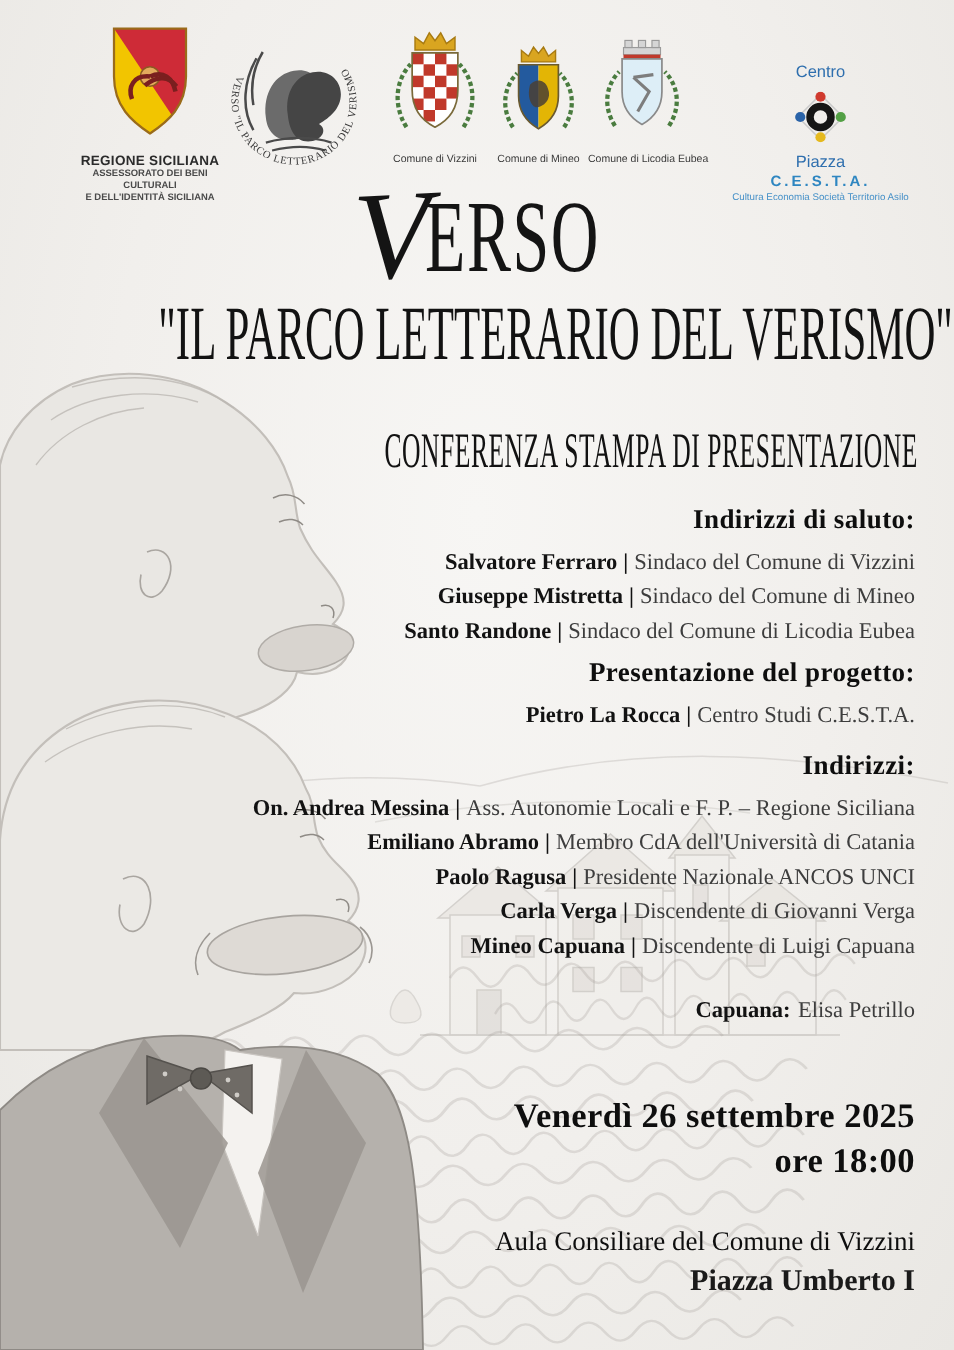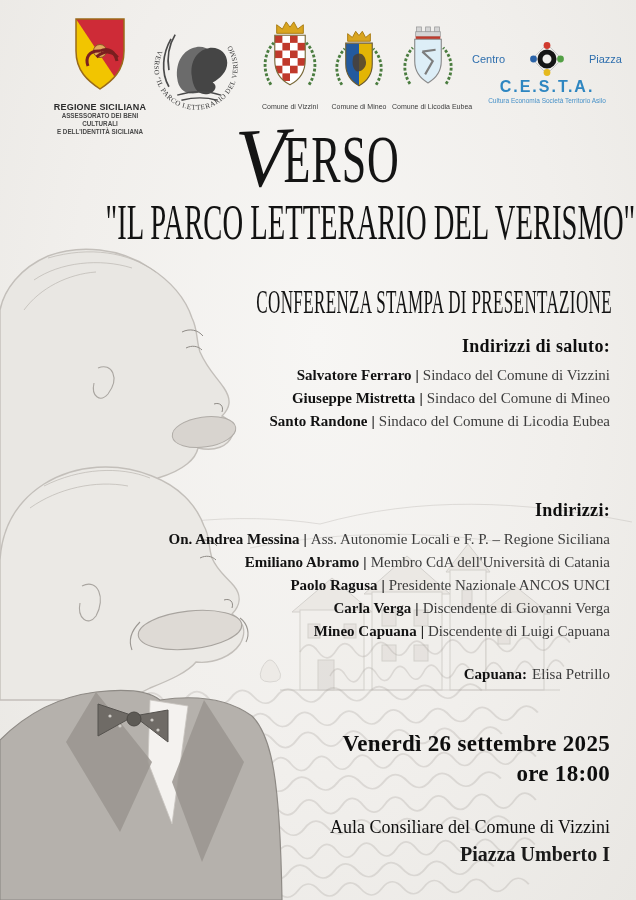--- a/index.html
+++ b/index.html
@@ -7,23 +7,23 @@
     background:radial-gradient(ellipse at 50% 38%, #f7f6f4 0%, #f1efec 55%, #e9e7e3 100%);
     font-family:"Liberation Serif", serif;color:#161616;}
   .sketch{position:absolute;left:0;top:0;width:636px;height:900px;}
 
   
   .logo{position:absolute;text-align:center;font-family:"Liberation Sans", sans-serif;}
   .logo svg{display:block;margin:0 auto;}
   .crest-label{font-size:7px;color:#3a3a3a;margin-top:3px;white-space:nowrap;}
   .regione-label{font-size:9px;font-weight:bold;letter-spacing:.2px;color:#2b2b2b;margin-top:4px;}
   .regione-sub{font-size:6.3px;font-weight:bold;color:#4a4a4a;line-height:8px;}
-  .cesta-top{display:flex;align-items:center;justify-content:center;gap:7px;}
+  .cesta-top{display:flex;align-items:center;justify-content:center;gap:7px;flex-direction:column;}
   .cesta-word{font-size:11px;color:#2f6fae;}
-  .cesta-acronym{font-size:16px;font-weight:bold;letter-spacing:2px;color:#2e86c1;margin-top:2px;}
+  .cesta-acronym{font-size:10px;font-weight:bold;letter-spacing:2px;color:#2e86c1;margin-top:2px;}
   .cesta-tagline{font-size:6.5px;color:#4791c8;margin-top:1px;white-space:nowrap;}
 
   
   .verso{position:absolute;top:116px;left:0;right:0;display:flex;justify-content:center;align-items:baseline;}
   .v-initial{font-style:italic;font-size:84px;line-height:1;display:inline-block;transform:rotate(-3deg);margin-right:-4px;color:#141414;}
   .v-rest{font-size:44px;line-height:1;display:inline-block;transform:scaleY(1.55);transform-origin:50% 100%;letter-spacing:1px;color:#141414;}
   .title2{position:absolute;top:197px;left:0;width:100%;text-align:center;white-space:nowrap;}
   .title2-inner{display:inline-block;font-size:40px;line-height:1;transform:scale(.715,1.28);transform-origin:50% 0;color:#121212;}
   .title3{position:absolute;top:253px;right:24px;white-space:nowrap;margin-top:32px;}
   .title3-inner{display:inline-block;font-size:24px;line-height:1;transform:scale(.71,1.38);transform-origin:100% 0;letter-spacing:.5px;color:#121212;}
@@ -262,20 +262,26 @@
       <span class="pname">Salvatore Ferraro</span><span class="psep">|</span><span class="prole">Sindaco del Comune di Vizzini</span>
     </div>
     <div class="prow">
       <span class="pname">Giuseppe Mistretta</span><span class="psep">|</span><span class="prole">Sindaco del Comune di Mineo</span>
     </div>
     <div class="prow">
       <span class="pname">Santo Randone</span><span class="psep">|</span><span class="prole">Sindaco del Comune di Licodia Eubea</span>
     </div>
   </div>
 
+  <div class="pblock block-progetto">
+    <div class="pheading">Presentazione del progetto:</div>
+    <div class="prow">
+      <span class="pname">Pietro La Rocca</span><span class="psep">|</span><span class="prole">Centro Studi C.E.S.T.A.</span>
+    </div>
+  </div>
 
   <div class="pblock block-interventi">
     <div class="pheading">Indirizzi:</div>
     <div class="prow">
       <span class="pname">On. Andrea Messina</span><span class="psep">|</span><span class="prole">Ass. Autonomie Locali e F. P. – Regione Siciliana</span>
     </div>
     <div class="prow">
       <span class="pname">Emiliano Abramo</span><span class="psep">|</span><span class="prole">Membro CdA dell'Università di Catania</span>
     </div>
     <div class="prow">

